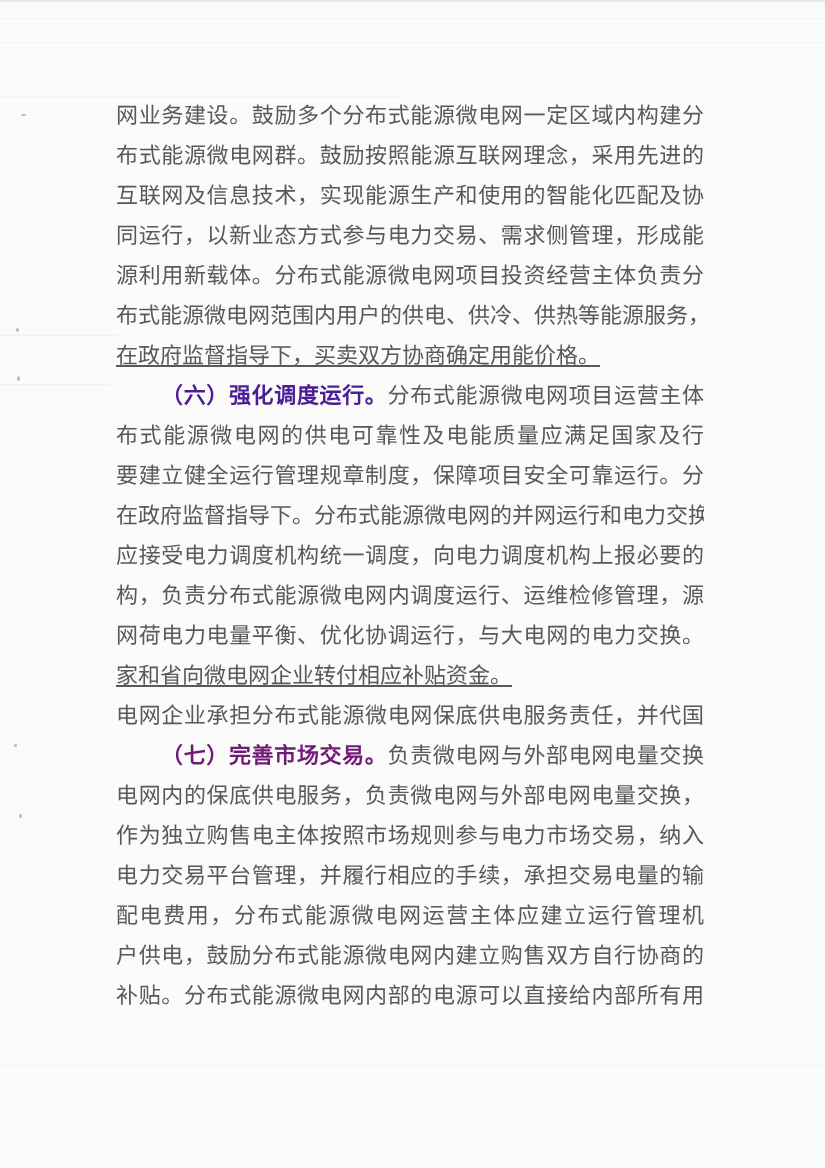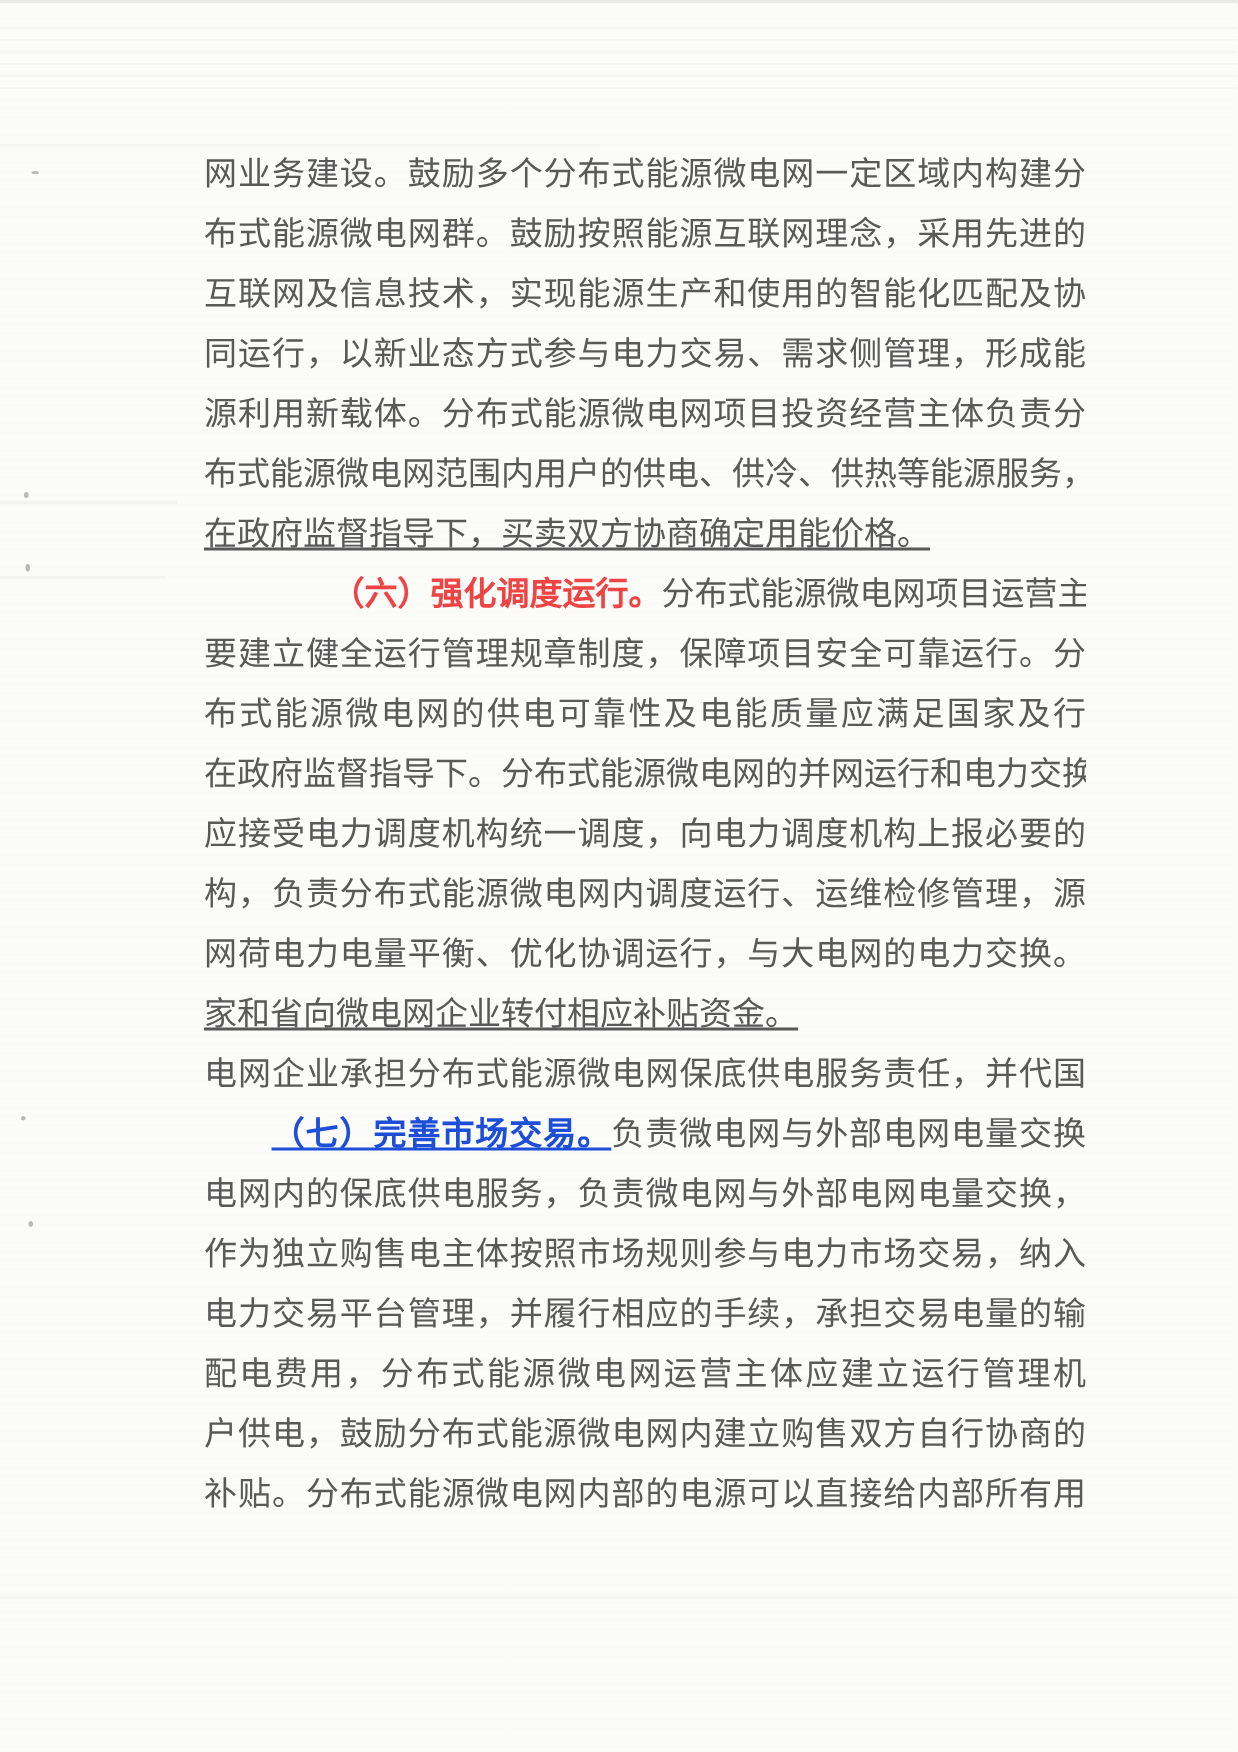--- a/index.html
+++ b/index.html
@@ -21,21 +21,21 @@
   .faintline-4 { left: 0; top: 1064px; width: 825px; height: 2px; background: rgba(0,0,0,0.020); }
   .speck { position: absolute; background: #b9b9b9; border-radius: 50%; }
   .speck-1 { left: 21px; top: 114px; width: 5px; height: 2px; }
   .speck-2 { left: 16px; top: 328px; width: 3px; height: 4px; }
   .speck-3 { left: 17px; top: 376px; width: 3px; height: 5px; }
   .speck-4 { left: 14px; top: 744px; width: 3px; height: 3px; }
   .speck-5 { left: 19px; top: 814px; width: 3px; height: 4px; }
 
   .text-block {
     position: absolute;
-    left: 136px; top: 96px; width: 588px;
+    left: 116px; top: 96px; width: 588px;
   }
   .line {
     height: 40px; line-height: 40px;
     font-size: 22px;
     color: #595959;
     text-align: justify;
     text-justify: inter-character;
     overflow: hidden;
     white-space: nowrap;
   }
@@ -60,29 +60,29 @@
 <div class="speck speck-5"></div>
 
 <div class="text-block" style="color: rgb(89, 89, 89);">
     <div class="line fill"><span>网业务建设。鼓励多个分布式能源微电网一定区域内构建分</span></div>
     <div class="line fill"><span>布式能源微电网群。鼓励按照能源互联网理念，采用先进的</span></div>
     <div class="line fill"><span>互联网及信息技术，实现能源生产和使用的智能化匹配及协</span></div>
     <div class="line fill"><span>同运行，以新业态方式参与电力交易、需求侧管理，形成能</span></div>
     <div class="line fill"><span>源利用新载体。分布式能源微电网项目投资经营主体负责分</span></div>
     <div class="line fill"><span>布式能源微电网范围内用户的供电、供冷、供热等能源服务，</span></div>
     <div class="line nofill"><span>在政府监督指导下，买卖双方协商确定用能价格。</span></div>
-    <div class="line fill indent"><span class="lead" style="color: #ef4444; margin-left: 40px;">（六）强化调度运行。</span><span>分布式能源微电网项目运营主体</span></div>
+    <div class="line fill indent"><span class="lead" style="color: #4c1d95;">（六）强化调度运行。</span><span>分布式能源微电网项目运营主体</span></div>
+    <div class="line fill"><span>布式能源微电网的供电可靠性及电能质量应满足国家及行</span></div>
     <div class="line fill"><span>要建立健全运行管理规章制度，保障项目安全可靠运行。分</span></div>
-    <div class="line fill"><span>布式能源微电网的供电可靠性及电能质量应满足国家及行</span></div>
     <div class="line fill"><span>在政府监督指导下。分布式能源微电网的并网运行和电力交换</span></div>
     <div class="line fill"><span>应接受电力调度机构统一调度，向电力调度机构上报必要的</span></div>
     <div class="line fill"><span>构，负责分布式能源微电网内调度运行、运维检修管理，源</span></div>
     <div class="line fill"><span>网荷电力电量平衡、优化协调运行，与大电网的电力交换。</span></div>
     <div class="line nofill"><span>家和省向微电网企业转付相应补贴资金。</span></div>
     <div class="line fill"><span>电网企业承担分布式能源微电网保底供电服务责任，并代国</span></div>
-    <div class="line fill indent"><span class="lead" style="color: #1d4ed8; text-decoration: underline;">（七）完善市场交易。</span><span>负责微电网与外部电网电量交换</span></div>
+    <div class="line fill indent"><span class="lead" style="color: #701a75;">（七）完善市场交易。</span><span>负责微电网与外部电网电量交换</span></div>
     <div class="line fill"><span>电网内的保底供电服务，负责微电网与外部电网电量交换，</span></div>
     <div class="line fill"><span>作为独立购售电主体按照市场规则参与电力市场交易，纳入</span></div>
     <div class="line fill"><span>电力交易平台管理，并履行相应的手续，承担交易电量的输</span></div>
     <div class="line fill"><span>配电费用，分布式能源微电网运营主体应建立运行管理机</span></div>
     <div class="line fill"><span>户供电，鼓励分布式能源微电网内建立购售双方自行协商的</span></div>
     <div class="line fill"><span>补贴。分布式能源微电网内部的电源可以直接给内部所有用</span></div>
   </div>
 
 </body></html>

